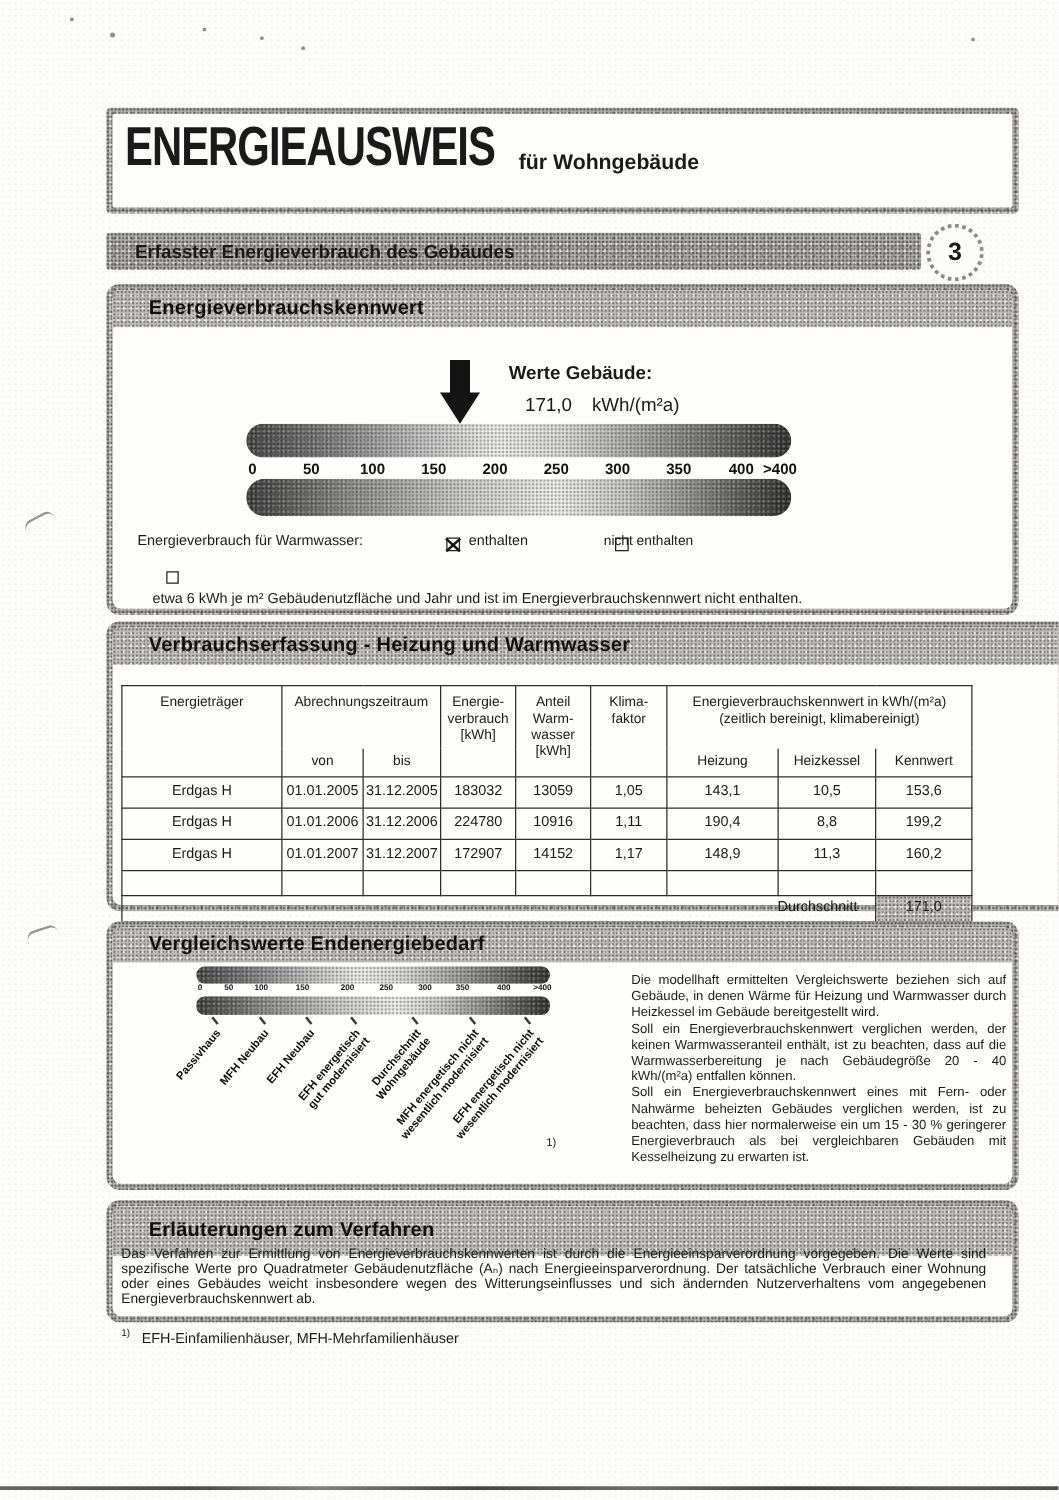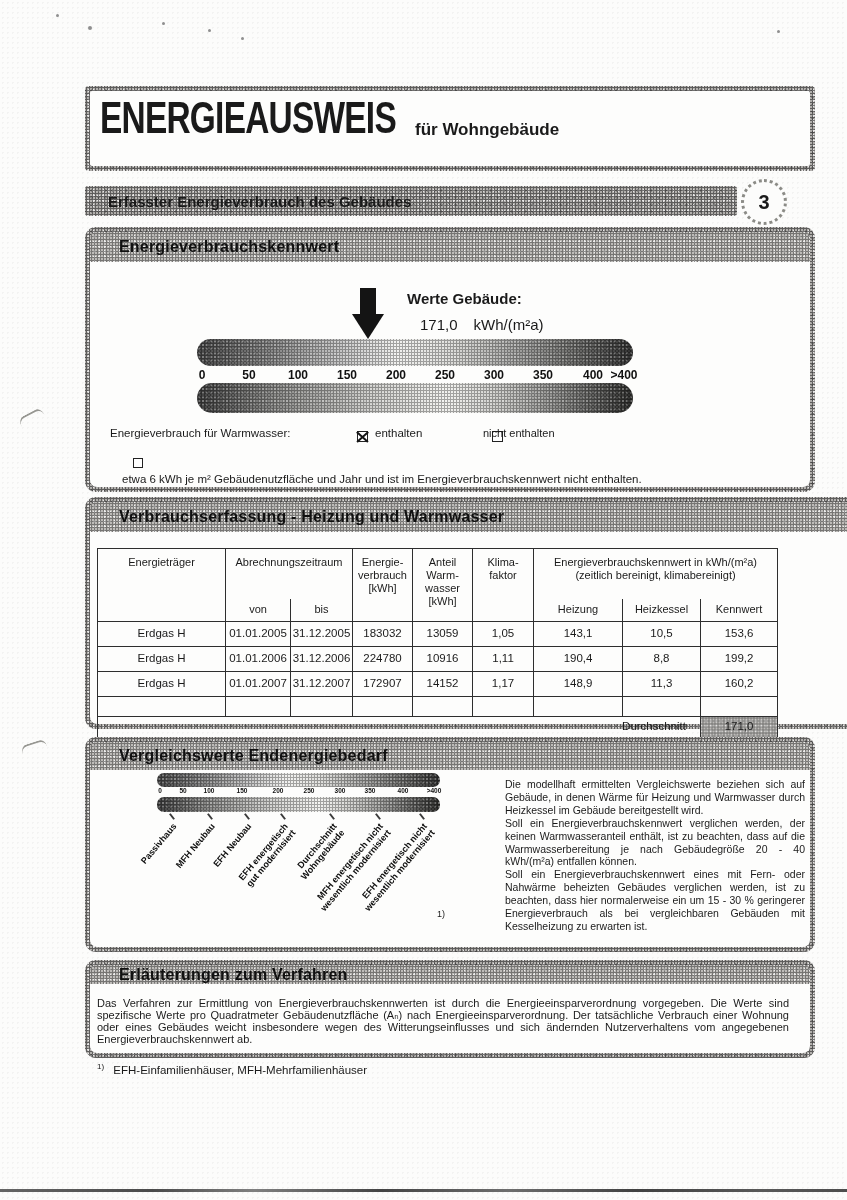--- a/index.html
+++ b/index.html
@@ -281,21 +281,21 @@
       <div class="abs just" style="left:415px;top:36px;width:300px;font-size:10.5px;line-height:12.9px;">
         <p>Die modellhaft ermittelten Vergleichswerte beziehen sich auf Gebäude, in denen Wärme für Heizung und Warmwasser durch Heizkessel im Gebäude bereitgestellt wird.</p>
         <p>Soll ein Energieverbrauchskennwert verglichen werden, der keinen Warmwasseranteil enthält, ist zu beachten, dass auf die Warmwasserbereitung je nach Gebäudegröße 20 - 40 kWh/(m²a) entfallen können.</p>
         <p>Soll ein Energieverbrauchskennwert eines mit Fern- oder Nahwärme beheizten Gebäudes verglichen werden, ist zu beachten, dass hier normalerweise ein um 15 - 30 % geringerer Energieverbrauch als bei vergleichbaren Gebäuden mit Kesselheizung zu erwarten ist.</p>
       </div>
     </div>
   </div>
 
   <div class="abs frame speckle" style="left:85px;top:960px;width:730px;height:98px;">
     <div class="frame-inner">
-      <div class="band speckle-light" style="height:19px;">
+      <div class="band speckle-light" style="height:40px;">
         <span class="band-title">Erläuterungen zum Verfahren</span>
       </div>
       <div class="abs just" style="left:7px;top:32px;width:692px;font-size:11px;line-height:12px;">Das Verfahren zur Ermittlung von Energieverbrauchskennwerten ist durch die Energieeinsparverordnung vorgegeben. Die Werte sind spezifische Werte pro Quadratmeter Gebäudenutzfläche (Aₙ) nach Energieeinsparverordnung. Der tatsächliche Verbrauch einer Wohnung oder eines Gebäudes weicht insbesondere wegen des Witterungseinflusses und sich ändernden Nutzerverhaltens vom angegebenen Energieverbrauchskennwert ab.</div>
     </div>
   </div>
 
   <div class="abs" style="left:97px;top:1062px;font-size:11.5px;">
     <span style="font-size:8px;vertical-align:super;">1)</span>
     <span style="margin-left:6px;">EFH-Einfamilienhäuser, MFH-Mehrfamilienhäuser</span>
   </div>

